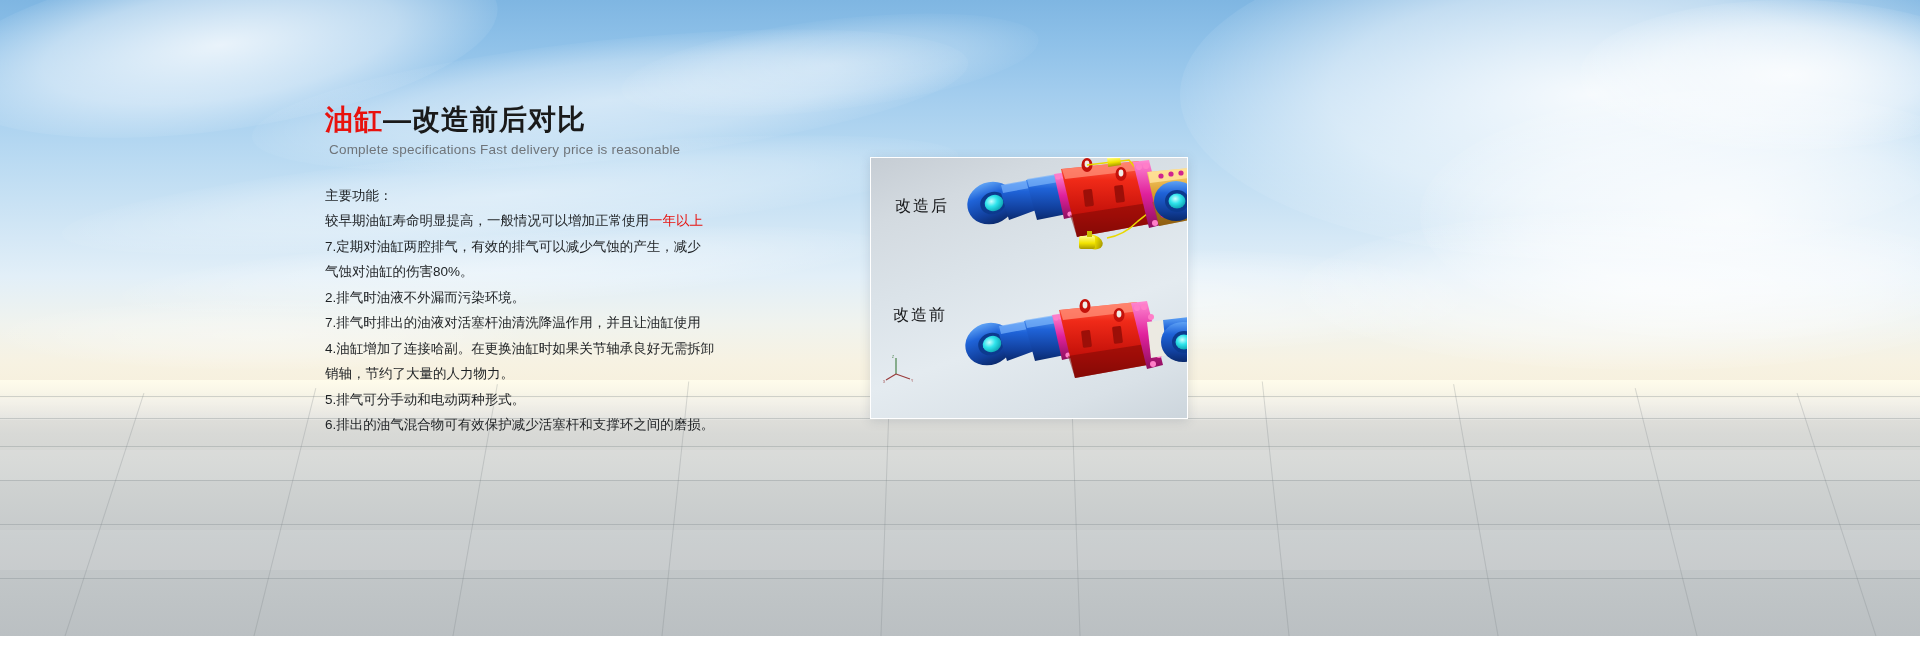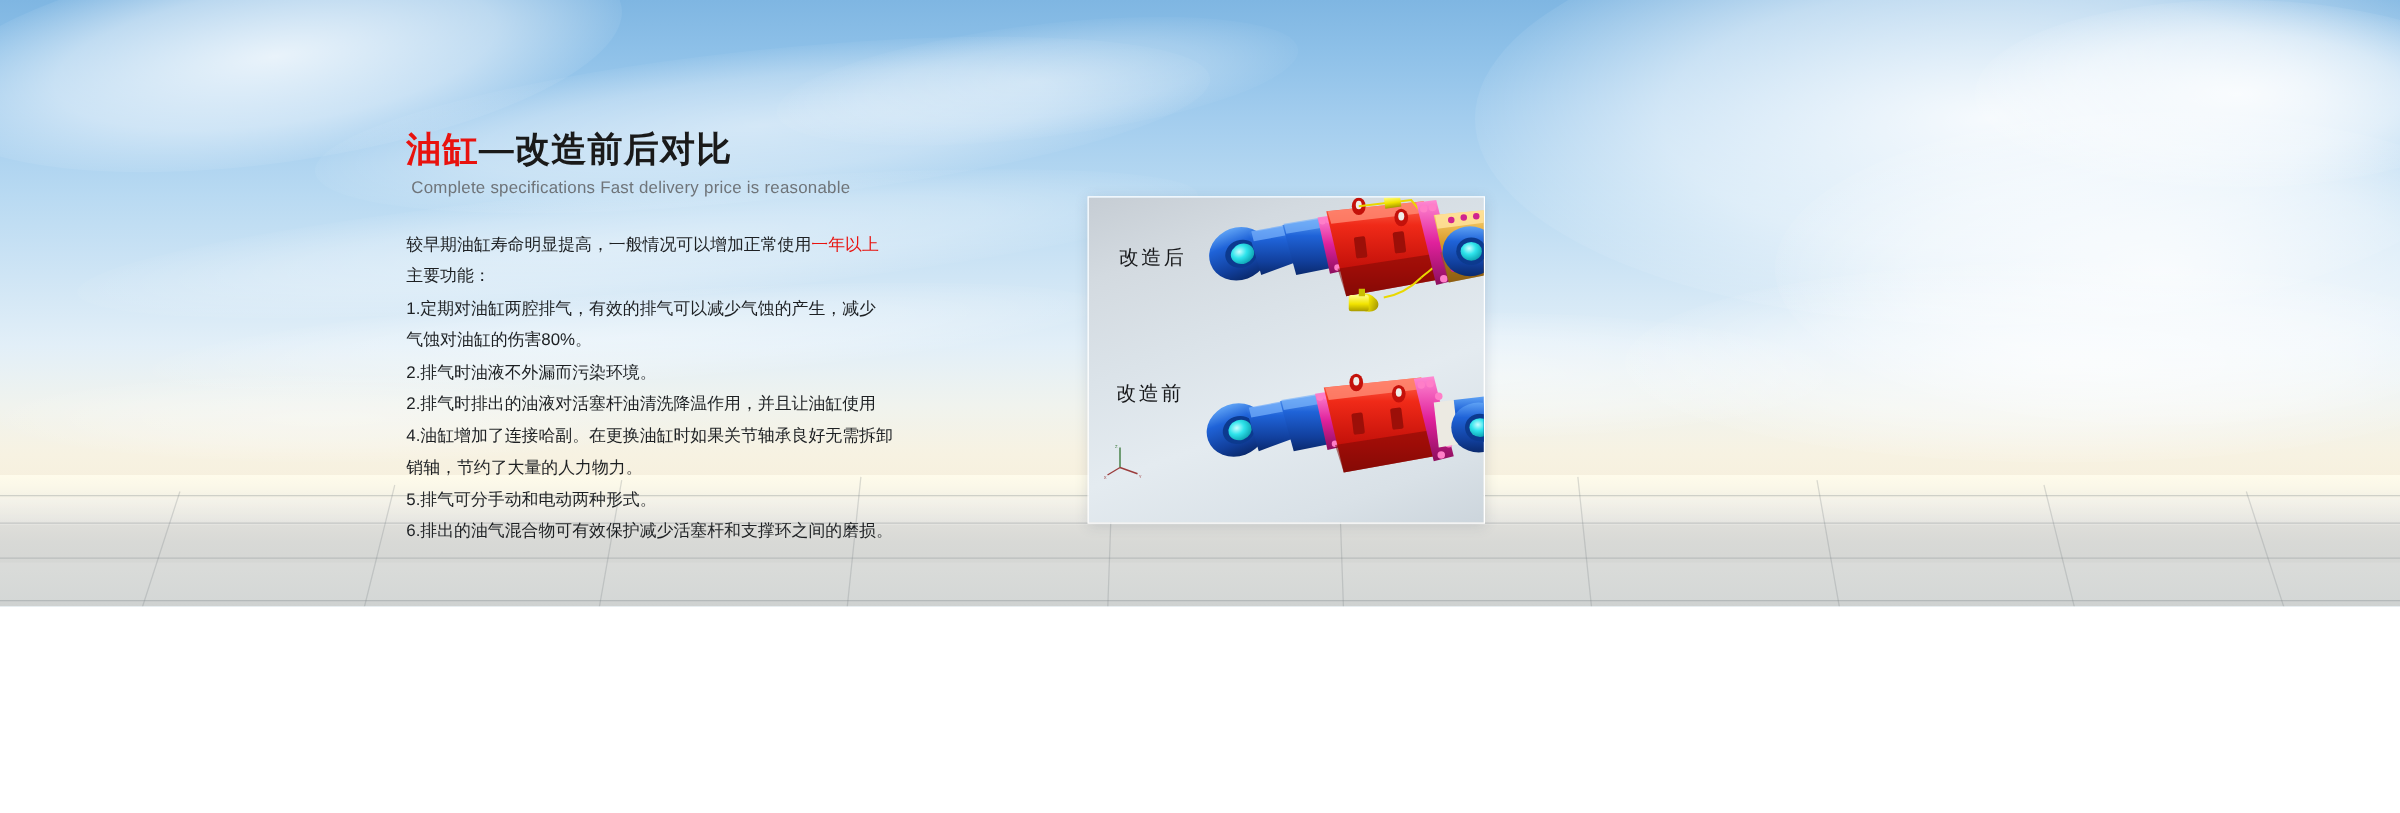--- a/index.html
+++ b/index.html
@@ -7,21 +7,21 @@
   html, body {
     margin: 0; padding: 0;
     width: 1920px; height: 650px;
     overflow: hidden;
     font-family: "Liberation Sans", "DejaVu Sans", sans-serif;
   }
 
   
   #banner {
     position: relative;
-    width: 1920px; height: 485px;
+    width: 1920px; height: 636px;
     overflow: hidden;
     background: #bfdcf0;
   }
 
   
   .sky {
     position: absolute; left: 0; top: 0;
     width: 1920px; height: 395px;
     background: linear-gradient(180deg,
         #7fb6e2 0%,
@@ -185,26 +185,26 @@
     <div class="pave-v" style="left:1880px; height:270px; transform:rotate(-18deg);"></div>
   </div>
 
   <div class="textcol">
 
     <h1 class="title"><span class="hl">油缸</span><span>—改造前后对比</span></h1>
 
     <p class="subtitle">Complete specifications Fast delivery price is reasonable</p>
 
     <div class="body-lines">
+      <p>主要功能：</p>
       <p><span>较早期油缸寿命明显提高，一般情况可以增加正常使用</span><span class="red">一年以上</span></p>
-      <p>主要功能：</p>
-      <p>1.定期对油缸两腔排气，有效的排气可以减少气蚀的产生，减少</p>
+      <p>7.定期对油缸两腔排气，有效的排气可以减少气蚀的产生，减少</p>
       <p>气蚀对油缸的伤害80%。</p>
       <p>2.排气时油液不外漏而污染环境。</p>
-      <p>2.排气时排出的油液对活塞杆油清洗降温作用，并且让油缸使用</p>
+      <p>7.排气时排出的油液对活塞杆油清洗降温作用，并且让油缸使用</p>
       <p>4.油缸增加了连接哈副。在更换油缸时如果关节轴承良好无需拆卸</p>
       <p>销轴，节约了大量的人力物力。</p>
       <p>5.排气可分手动和电动两种形式。</p>
       <p>6.排出的油气混合物可有效保护减少活塞杆和支撑环之间的磨损。</p>
     </div>
   </div>
 
   <div class="card">
 
     <svg class="cyl-svg" viewBox="0 0 318 262">

